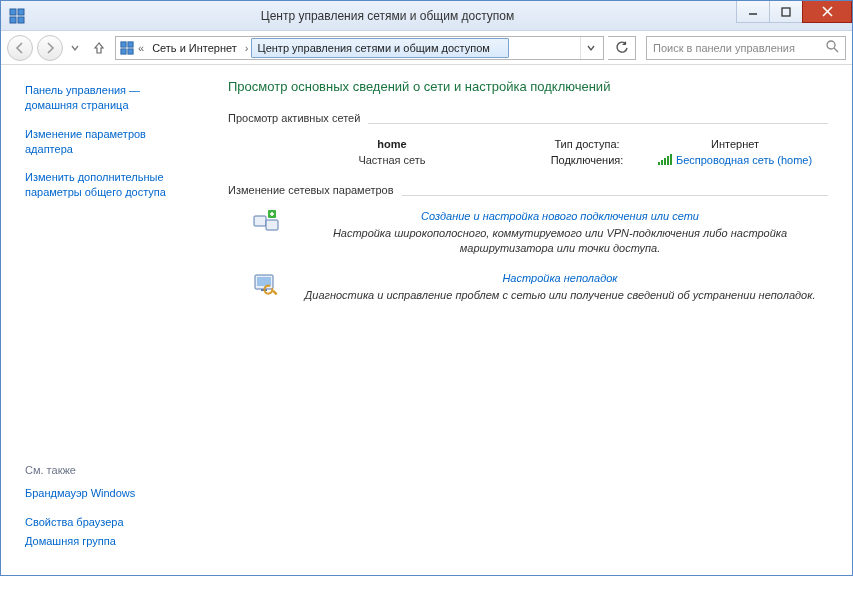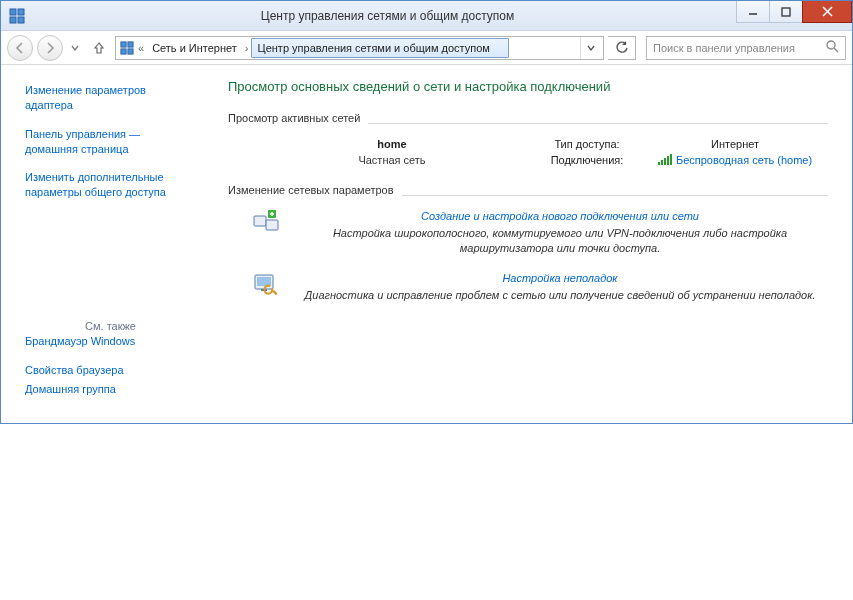--- a/index.html
+++ b/index.html
@@ -7,21 +7,21 @@
     font-family: "Segoe UI", Tahoma, sans-serif;
     font-size: 12px;
     background: #fff;
     width: 853px;
     height: 600px;
     overflow: hidden;
     color: #222;
   }
   .window {
     width: 853px;
-    height: 424px;
+    height: 576px;
     border: 1px solid #5a8ac6;
     background: linear-gradient(to bottom, #e9eff7 0, #e9eff7 30px, #ffffff 30px);
     display: flex;
     flex-direction: column;
   }
   .titlebar {
     height: 30px;
     display: flex;
     align-items: center;
     padding: 0 0 0 8px;
@@ -166,22 +166,21 @@
     color: #0066cc;
     font-size: 11px;
     margin-bottom: 14px;
     line-height: 1.35;
     cursor: pointer;
   }
   .sidebar .spacer { flex: 1; }
   .sidebar .seealso-hdr {
     color: #6d758a;
     font-size: 11px;
-    margin-bottom: 2px;
-    text-align: center;
+    margin-bottom: 10px;
   }
 
   .main {
     flex: 1;
     padding: 14px 24px 30px 20px;
     overflow: auto;
   }
   .page-title {
     color: #19733e;
     font-size: 13px;
@@ -314,22 +313,22 @@
             <circle cx="5" cy="5" r="4" fill="none" stroke="#888" stroke-width="1.3"></circle>
             <line x1="8" y1="8" x2="12" y2="12" stroke="#888" stroke-width="1.3"></line>
           </svg>
       </span>
     </div>
   </div>
 
   <div class="content">
 
     <div class="sidebar">
+      <div class="link">Панель управления — домашняя страница</div>
       <div class="link">Изменение параметров адаптера</div>
-      <div class="link">Панель управления — домашняя страница</div>
       <div class="link">Изменить дополнительные параметры общего доступа</div>
       <div class="spacer"></div>
       <div class="seealso-hdr">См. также</div>
       <div class="link">Брандмауэр Windows</div>
       <div class="link" style="margin-bottom:4px">Свойства браузера</div>
       <div class="link">Домашняя группа</div>
     </div>
 
     <div class="main">
       <div class="page-title">Просмотр основных сведений о сети и настройка подключений</div>

